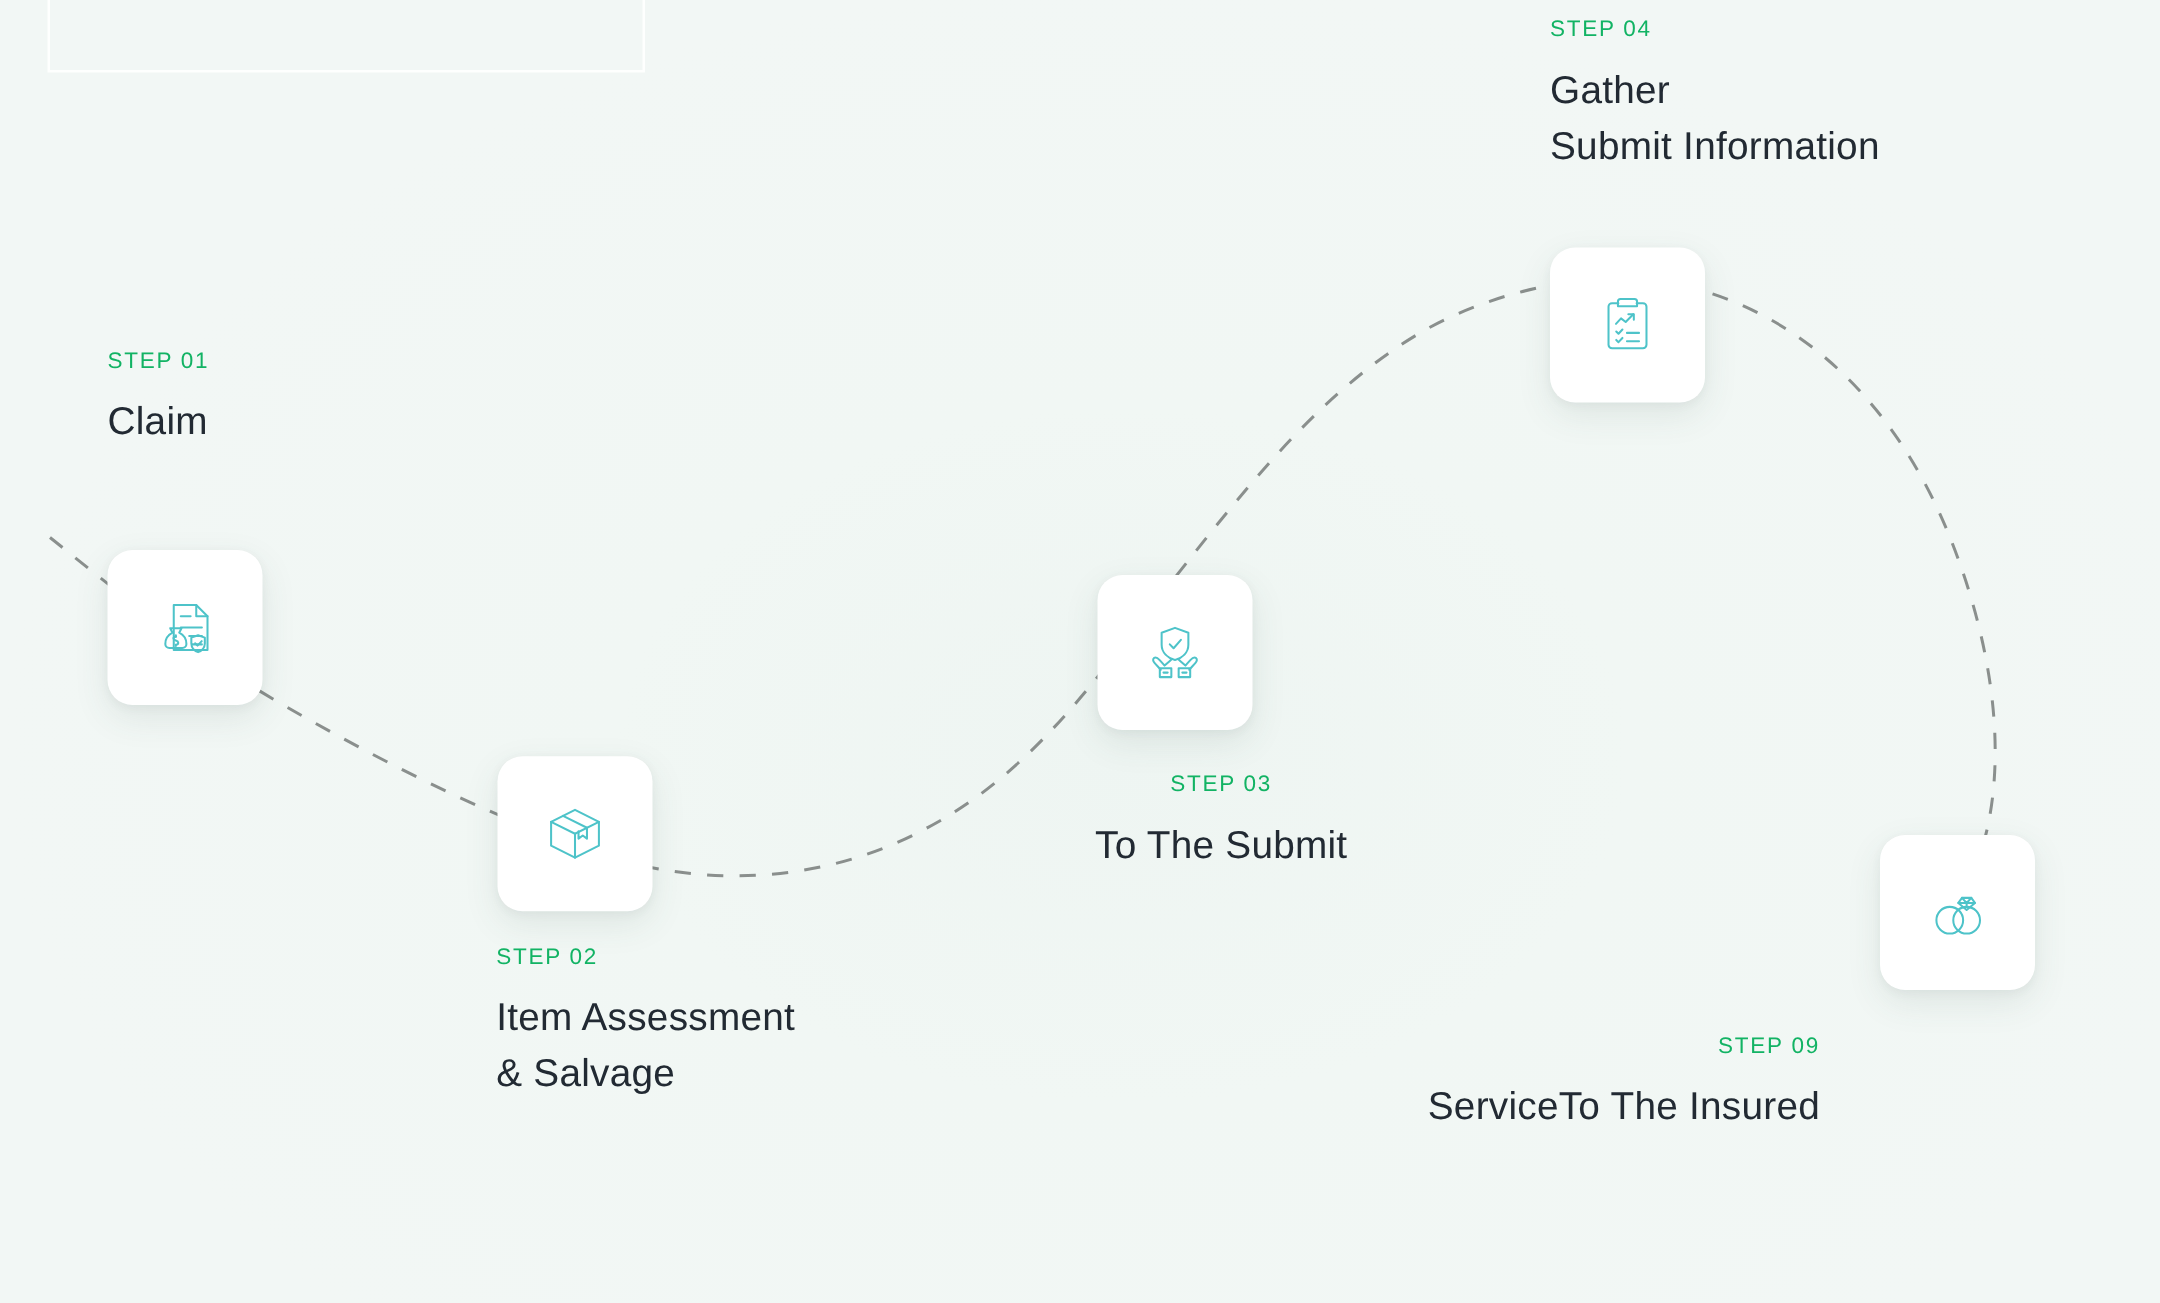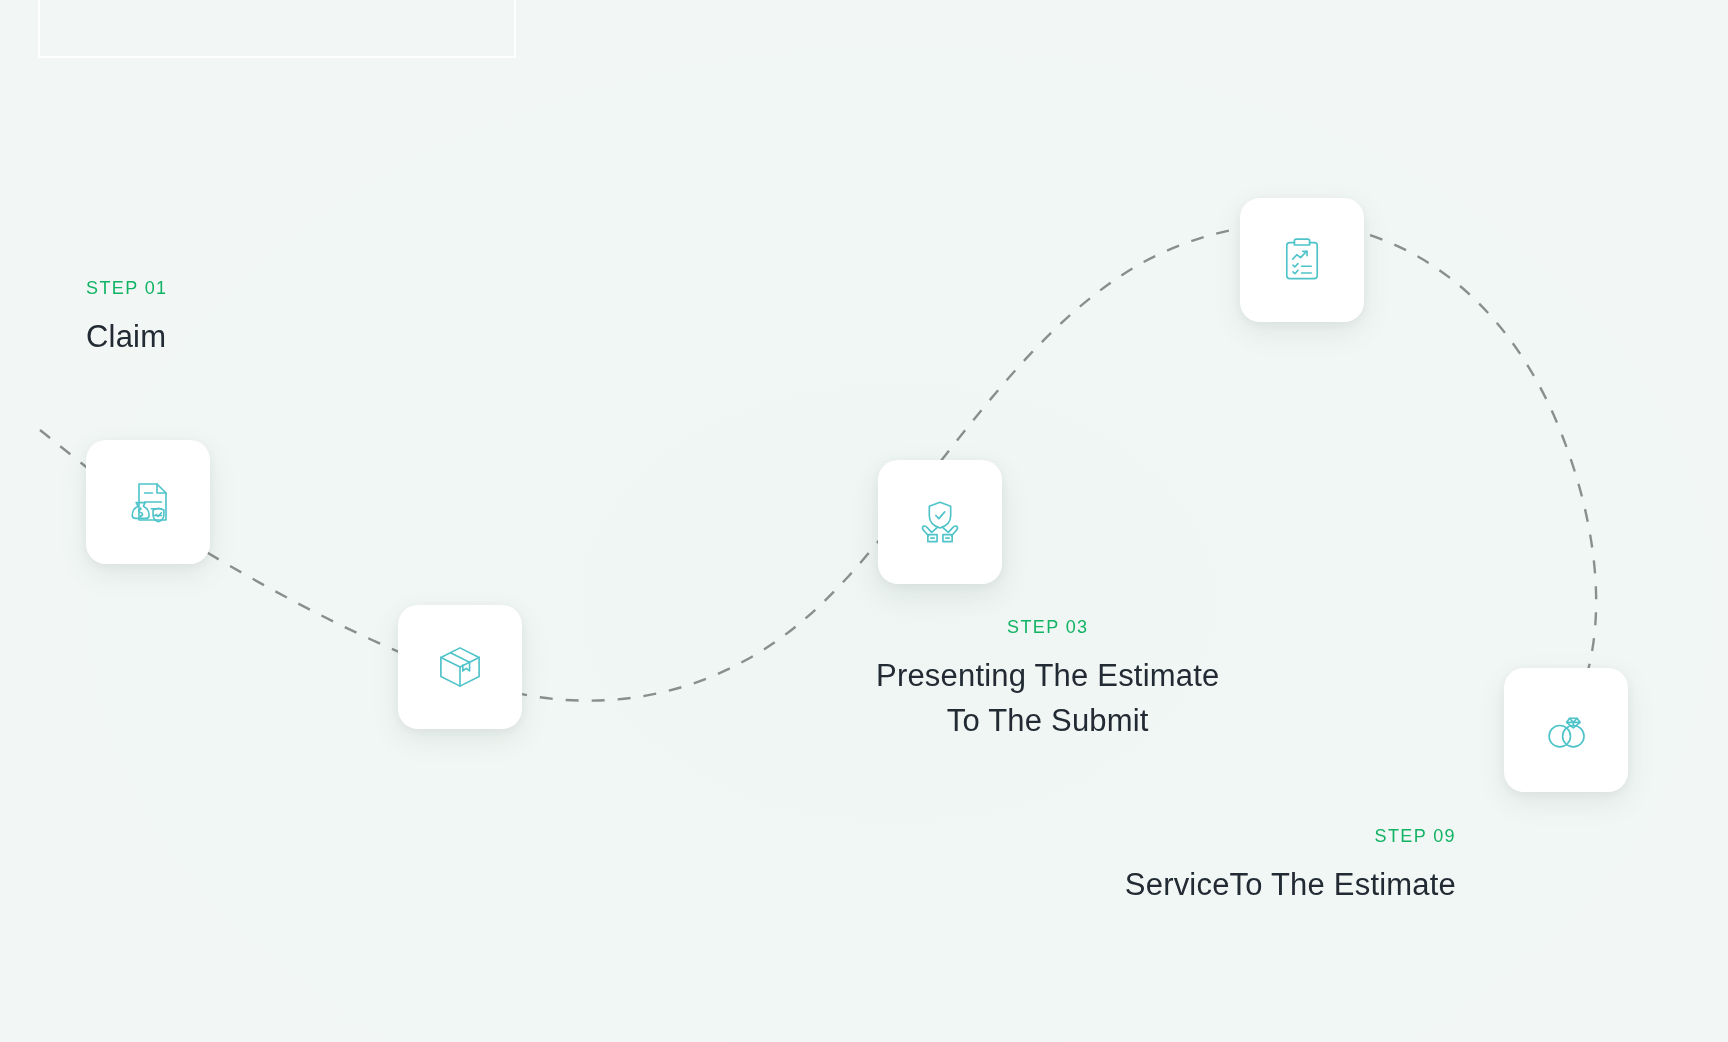--- a/index.html
+++ b/index.html
@@ -164,40 +164,49 @@
     <svg viewBox="0 0 48 48">
       <g class="stroke-icon">
         <path d="M24 7 L41 15.5 V32.5 L24 41 L7 32.5 V15.5 Z"></path>
         <path d="M7 15.5 L24 24 L41 15.5"></path>
         <path d="M24 24 V41"></path>
         <path d="M15.5 11.25 L32.5 19.75"></path>
         <path d="M32.5 19.75 V27.5 L29.5 25.2 L26.5 27.5 V22.25"></path>
       </g>
     </svg>
   </div>
+  <div class="step-text" id="text-02">
+    <div class="step-label">STEP 02</div>
+    <div class="step-title">Item Assessment</div>
+    <div class="step-title">&amp; Salvage</div>
+  </div>
 
   <div class="icon-card" id="card-03">
     <svg viewBox="0 0 48 48">
       <g class="stroke-icon">
         <path d="M24 6.5 L33.5 10 V18.5 C33.5 24 29.2 27.8 24 29.4 18.8 27.8 14.5 24 14.5 18.5 V10 Z"></path>
         <path d="M20.3 18.2 L23 21 L28.2 15"></path>
         <path d="M22 28.5 c-1.8 1.6-3.6 3.2-5.4 4.8 -1.1-1.3-2.3-2.6-3.5-3.9 -1.1-1.2-2.6-2.4-3.9-1.6 -1.2.8-.8 2.4.1 3.4 1.4 1.6 3.2 3.5 4.6 5.1"></path>
         <path d="M26 28.5 c1.8 1.6 3.6 3.2 5.4 4.8 1.1-1.3 2.3-2.6 3.5-3.9 1.1-1.2 2.6-2.4 3.9-1.6 1.2.8.8 2.4-.1 3.4 -1.4 1.6-3.2 3.5-4.6 5.1"></path>
         <rect x="13.2" y="35.2" width="8.2" height="6.3"></rect>
         <rect x="26.6" y="35.2" width="8.2" height="6.3"></rect>
         <path d="M15.8 38.3 h3 M29.2 38.3 h3"></path>
       </g>
     </svg>
   </div>
   <div class="step-text" id="text-03">
     <div class="step-label">STEP 03</div>
-    <div class="step-title">Presenting The Estimate</div>
     <div class="step-title">To The Submit</div>
   </div>
 
+  <div class="step-text" id="text-04">
+    <div class="step-label">STEP 04</div>
+    <div class="step-title">Gather</div>
+    <div class="step-title">Submit Information</div>
+  </div>
   <div class="icon-card" id="card-04">
     <svg viewBox="0 0 48 48">
       <g class="stroke-icon">
         <path d="M17.5 8.5 H13 c-1.4 0-2.5 1.1-2.5 2.5 v27 c0 1.4 1.1 2.5 2.5 2.5 h22 c1.4 0 2.5-1.1 2.5-2.5 v-27 c0-1.4-1.1-2.5-2.5-2.5 h-4.5"></path>
         <path d="M19 5.5 h10 c1 0 1.8.8 1.8 1.8 v3.4 h-13.6 V7.3 c0-1 .8-1.8 1.8-1.8 z"></path>
         <path d="M15.8 23.2 l3.6-3.9 3.3 2.6 5.4-5.6"></path>
         <path d="M24.6 16.3 h3.9 v3.9"></path>
         <path d="M16 28.6 l1.6 1.6 2.8-3"></path>
         <path d="M16 34.6 l1.6 1.6 2.8-3"></path>
         <path d="M23.6 29.6 h8.6 M23.6 35.6 h8.6"></path>
@@ -212,16 +221,16 @@
         <circle cx="30.5" cy="29.5" r="9.5"></circle>
         <path d="M27.2 13.6 h6.6 l2.6 3.6 -5.9 5 -5.9-5 z"></path>
         <path d="M24.6 17.2 h11.8"></path>
         <path d="M27.2 13.6 l3.3 3.6 3.3-3.6"></path>
         <path d="M30.5 17.2 l0 2.8"></path>
       </g>
     </svg>
   </div>
   <div class="step-text align-right" id="text-05">
     <div class="step-label">STEP 09</div>
-    <div class="step-title">ServiceTo The Estimate</div>
+    <div class="step-title">ServiceTo The Insured</div>
   </div>
 
 </div>
 
 </body></html>

